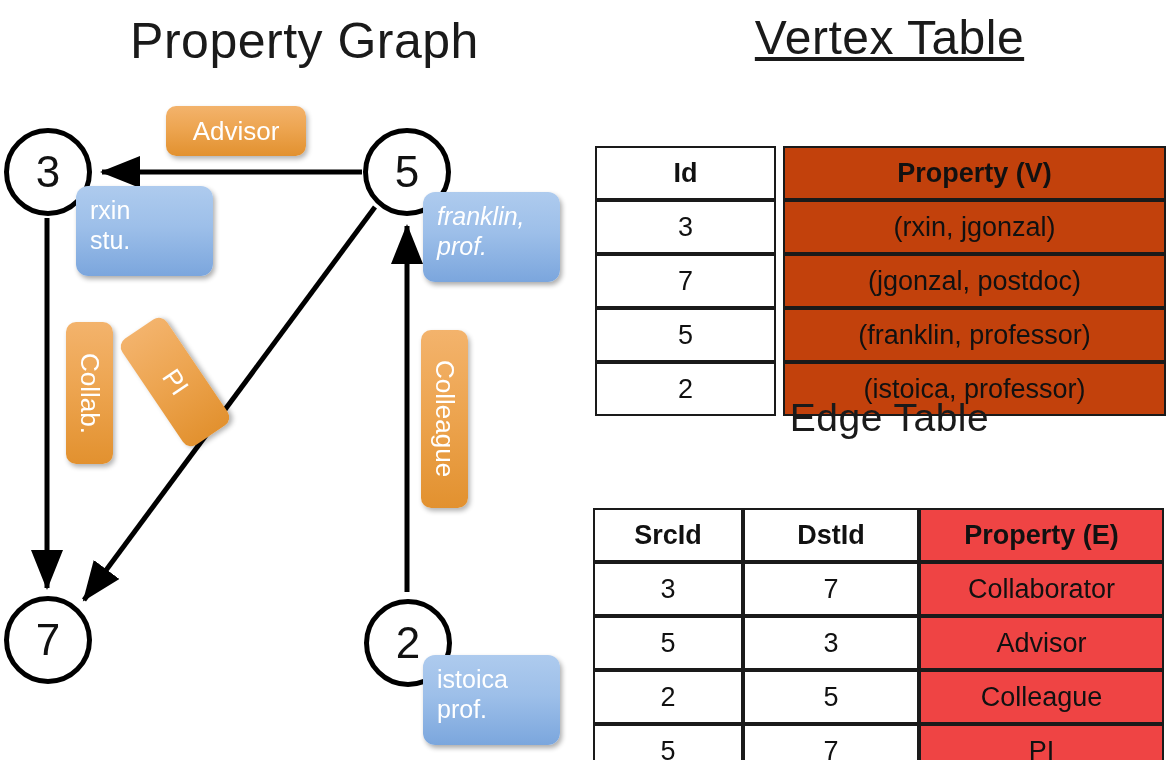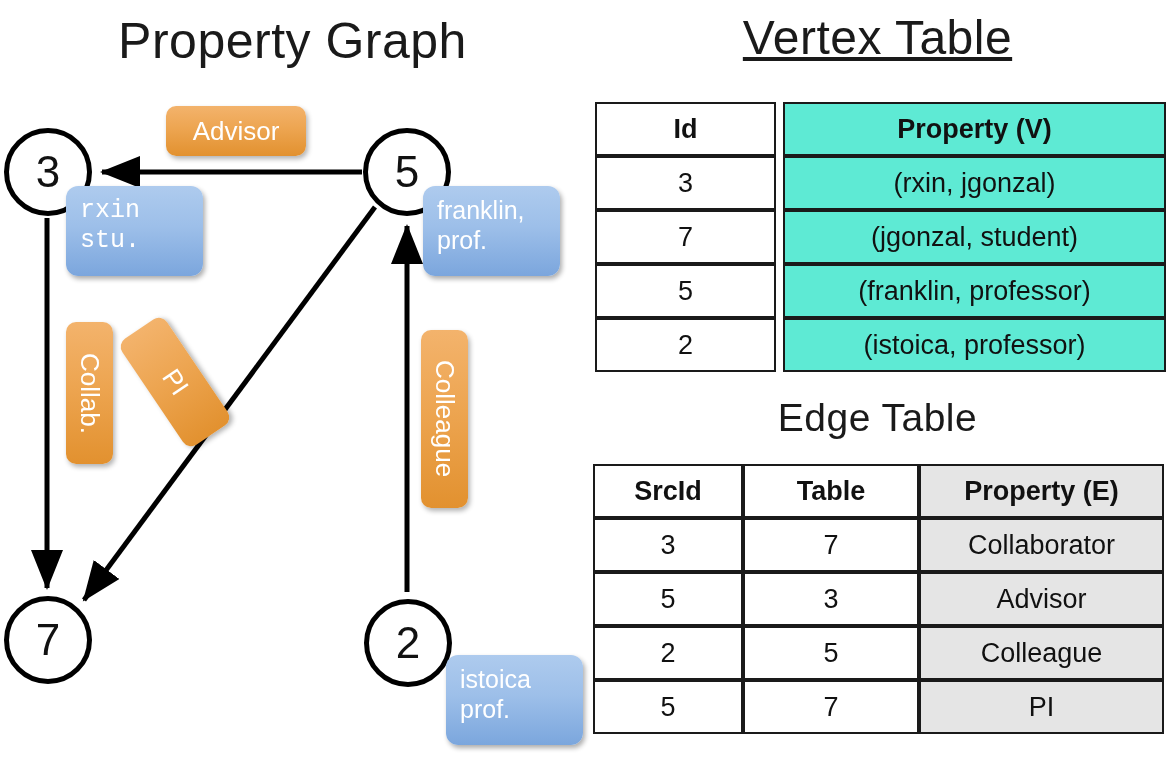--- a/index.html
+++ b/index.html
@@ -16,20 +16,21 @@
     color: #000000;
   }
 
   
   .heading {
     position: absolute;
     font-weight: 400;
     color: #1a1a1a;
     letter-spacing: 0.5px;
     white-space: nowrap;
+    padding-left: 12px;
   }
   #property-graph-title {
     left: 0; top: 12px;
     width: 585px;
     text-align: center;
     font-size: 50px;
   }
   #vertex-table-title {
     left: 585px; top: 10px;
     width: 585px;
@@ -105,51 +106,52 @@
   .edge-label.vertical {
     writing-mode: vertical-rl;
   }
 
   
   #node-3       { left: 4px;   top: 128px; }
   #node-5       { left: 363px; top: 128px; }
   #node-7       { left: 4px;   top: 596px; }
   #node-2       { left: 364px; top: 599px; }
 
-  #prop-box-3 { left: 66px;  top: 186px; width: 137px; height: 90px; font-family: Liberation Mono, monospace; }
-  #prop-box-5 { left: 423px; top: 186px; width: 137px; height: 90px; }
+  #prop-box-3 { left: 76px;  top: 186px; width: 137px; height: 90px; }
+  #prop-box-5 { left: 423px; top: 192px; width: 137px; height: 90px; font-style: italic; }
   #prop-box-7 { left: 62px;  top: 655px; width: 141px; height: 90px; }
-  #prop-box-2 { left: 446px; top: 655px; width: 137px; height: 90px; }
+  #prop-box-2 { left: 423px; top: 655px; width: 137px; height: 90px; }
 
   #edge-label-advisor   { left: 166px; top: 106px; width: 140px; height: 50px; }
   #edge-label-collab    { left: 66px;  top: 322px; width: 47px;  height: 142px; }
   #edge-label-colleague { left: 421px; top: 330px; width: 47px;  height: 178px; }
   #edge-label-pi {
     left: 148px; top: 318px; width: 54px; height: 128px;
     transform: rotate(-34deg);
   }
 
   
   .data-table {
     position: absolute;
     border-collapse: separate;
     border-spacing: 0;
     font-size: 27px;
     color: #111;
+    margin-top: 44px;
   }
   .data-table td {
     border: 2px solid #1a1a1a;
     text-align: center;
     padding: 4px 6px;
     box-sizing: border-box;
     font-weight: 400;
   }
   .data-table td.hdr { font-weight: bold; }
-  .cell-blue   { background: #5eead4; }
-  .cell-orange { background: #e5e5e5; }
+  .cell-blue   { background: #c2410c; }
+  .cell-orange { background: #ef4444; }
   .spacer-col  { border: none !important; background: transparent !important; width: 7px; padding: 0 !important; }
 
   #vertex-table { left: 595px; top: 102px; }
   #vertex-table td.col-id   { width: 181px; height: 54px; }
   #vertex-table td.col-prop { width: 383px; height: 54px; }
 
   #edge-table { left: 593px; top: 464px; }
   #edge-table td.col-src  { width: 150px; height: 54px; }
   #edge-table td.col-dst  { width: 176px; height: 54px; }
   #edge-table td.col-prop { width: 245px; height: 54px; }
@@ -219,42 +221,42 @@
       <td class="col-prop hdr cell-blue">Property (V)</td>
     </tr>
     <tr>
       <td class="col-id">3</td>
       <td class="spacer-col"></td>
       <td class="col-prop cell-blue">(rxin, jgonzal)</td>
     </tr>
     <tr>
       <td class="col-id">7</td>
       <td class="spacer-col"></td>
-      <td class="col-prop cell-blue">(jgonzal, student)</td>
+      <td class="col-prop cell-blue">(jgonzal, postdoc)</td>
     </tr>
     <tr>
       <td class="col-id">5</td>
       <td class="spacer-col"></td>
       <td class="col-prop cell-blue">(franklin, professor)</td>
     </tr>
     <tr>
       <td class="col-id">2</td>
       <td class="spacer-col"></td>
       <td class="col-prop cell-blue">(istoica, professor)</td>
     </tr>
   </tbody>
 </table>
 
 <div id="edge-table-title" class="heading">Edge Table</div>
 
 <table class="data-table" id="edge-table">
   <tbody>
     <tr>
       <td class="col-src hdr">SrcId</td>
-      <td class="col-dst hdr">Table</td>
+      <td class="col-dst hdr">DstId</td>
       <td class="col-prop hdr cell-orange">Property (E)</td>
     </tr>
     <tr>
       <td class="col-src">3</td>
       <td class="col-dst">7</td>
       <td class="col-prop cell-orange">Collaborator</td>
     </tr>
     <tr>
       <td class="col-src">5</td>
       <td class="col-dst">3</td>

